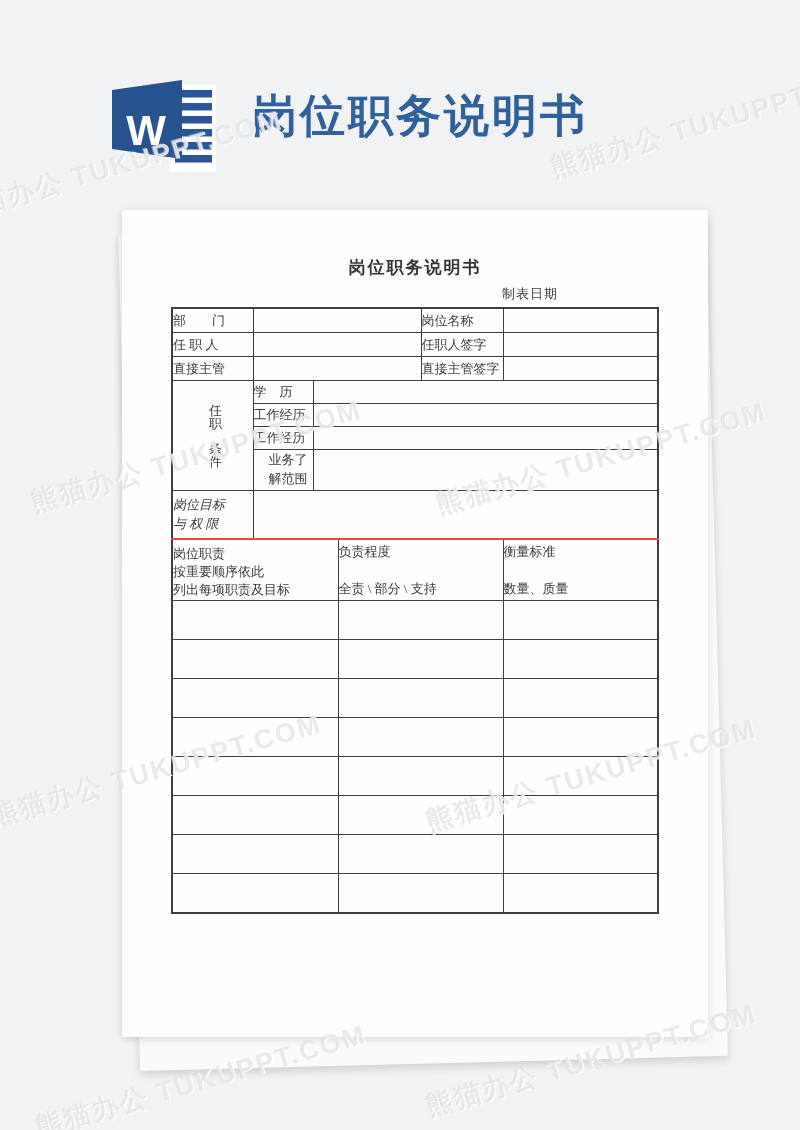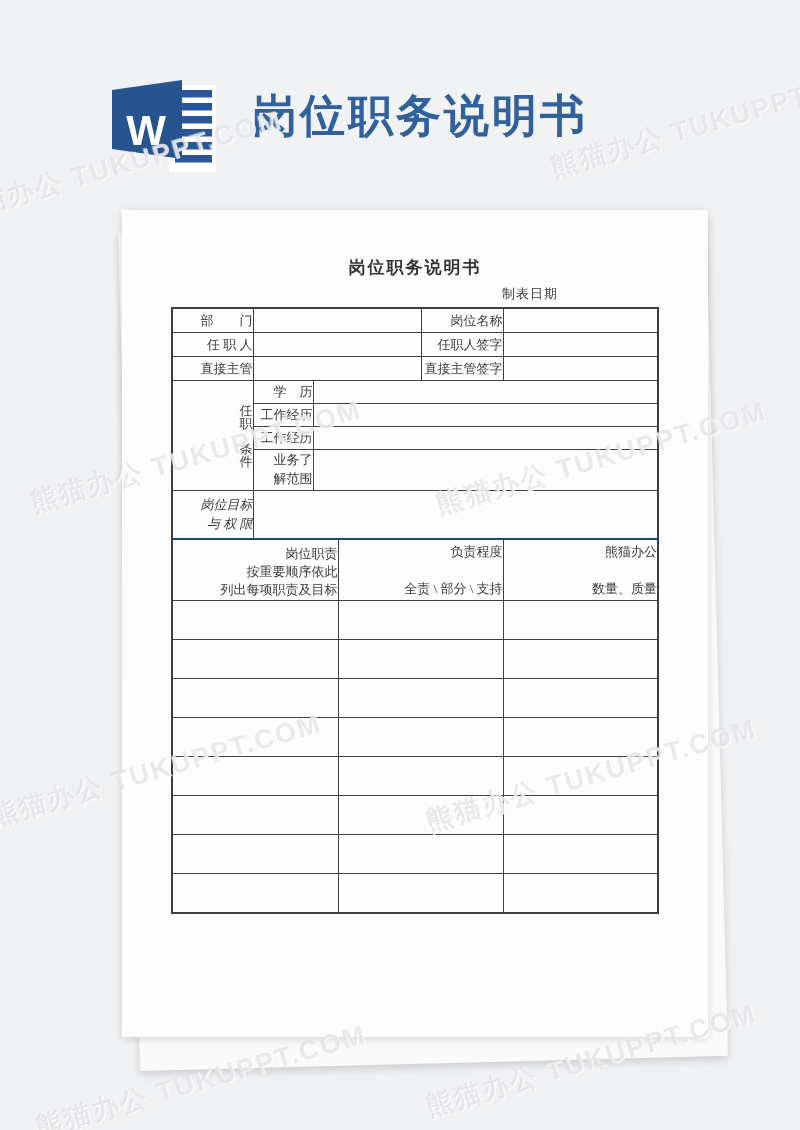--- a/index.html
+++ b/index.html
@@ -22,27 +22,27 @@
            font-family:"Liberation Serif","DejaVu Serif",serif; color:#3b3b3b; }
 
   .doc-title { position:absolute; top:46px; left:0; right:0; text-align:center;
                font-size:17px; font-weight:700; letter-spacing:2px; color:#333; }
   .doc-date  { position:absolute; top:75px; left:380px; font-size:13px; letter-spacing:1px; }
 
   
   .doc-table { position:absolute; left:49px; top:97px; width:486px;
                border-collapse:collapse; table-layout:fixed; border:2px solid #3e3e3e;
                font-size:13px; color:#3b3b3b; }
-  .doc-table td { border:1px solid #3e3e3e; padding:0; text-align:right; vertical-align:middle;
+  .doc-table td { border:1px solid #3e3e3e; padding:0; text-align:left; vertical-align:middle;
                   overflow:hidden; }
   tr.info-row td   { height:23px; }
   tr.q-row td      { height:22px; }
   tr.q-row-tall td { height:40px;padding-left:15px; }
   tr.target-row td { height:47px;font-style:italic; }
-  tr.duty-head td  { height:60px; border-top:2px solid #0c4a6e; }
+  tr.duty-head td  { height:60px; border-top:2px solid #ef4444; }
   tr.duty-row td   { height:38px; }
 
   .two-line { line-height:1.45; }
   .qual-label { display:flex; flex-direction:column; justify-content:center; gap:12px; line-height:1;padding-left:36px; }
   .head-c1 { display:flex; flex-direction:column; justify-content:space-between;
              height:52px; padding:5px 0 3px; }
   .head-c1 .note { line-height:1.35; }
   .head-c23 { display:flex; flex-direction:column; justify-content:center; gap:24px; line-height:1; }
 
   
@@ -173,21 +173,21 @@
             </div>
           </td>
           <td colspan="2">
             <div class="head-c23">
               <span>负责程度</span>
               <span>全责 \ 部分 \ 支持</span>
             </div>
           </td>
           <td>
             <div class="head-c23">
-              <span>熊猫办公</span>
+              <span>衡量标准</span>
               <span>数量、质量</span>
             </div>
           </td>
         </tr>
 
       <tr class="duty-row">
             <td colspan="3"></td>
             <td colspan="2"></td>
             <td></td>
           </tr>

